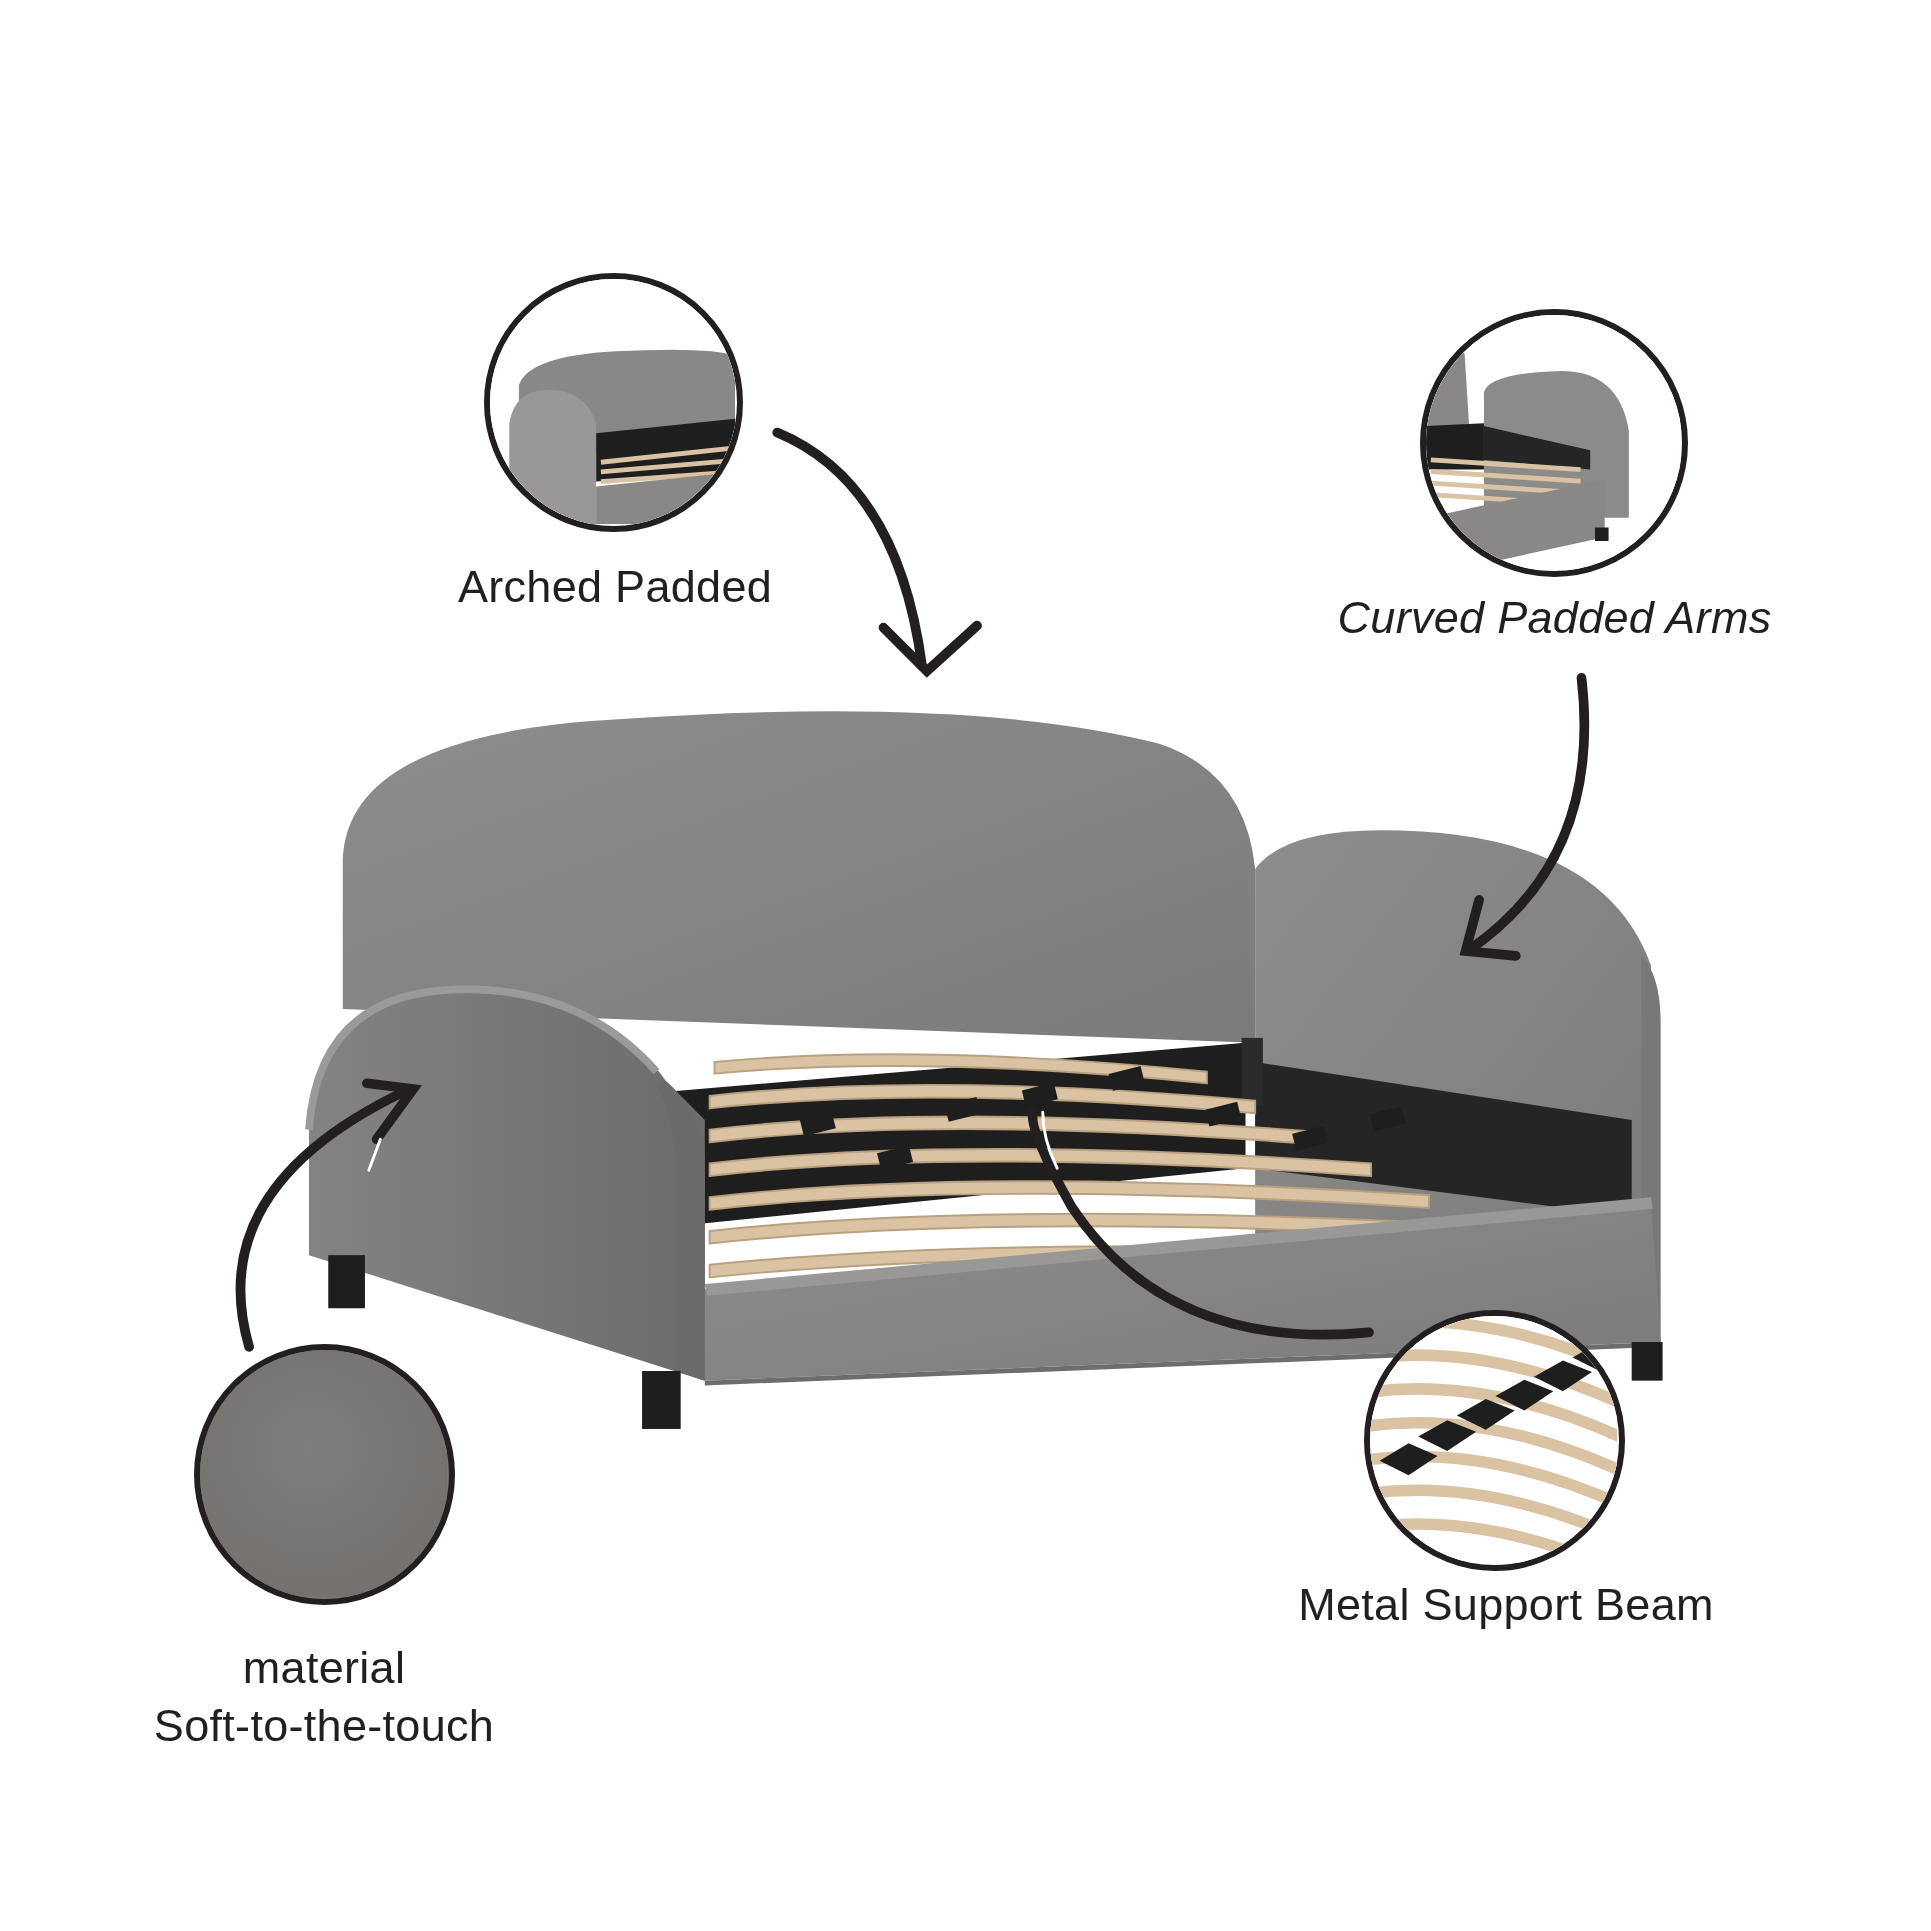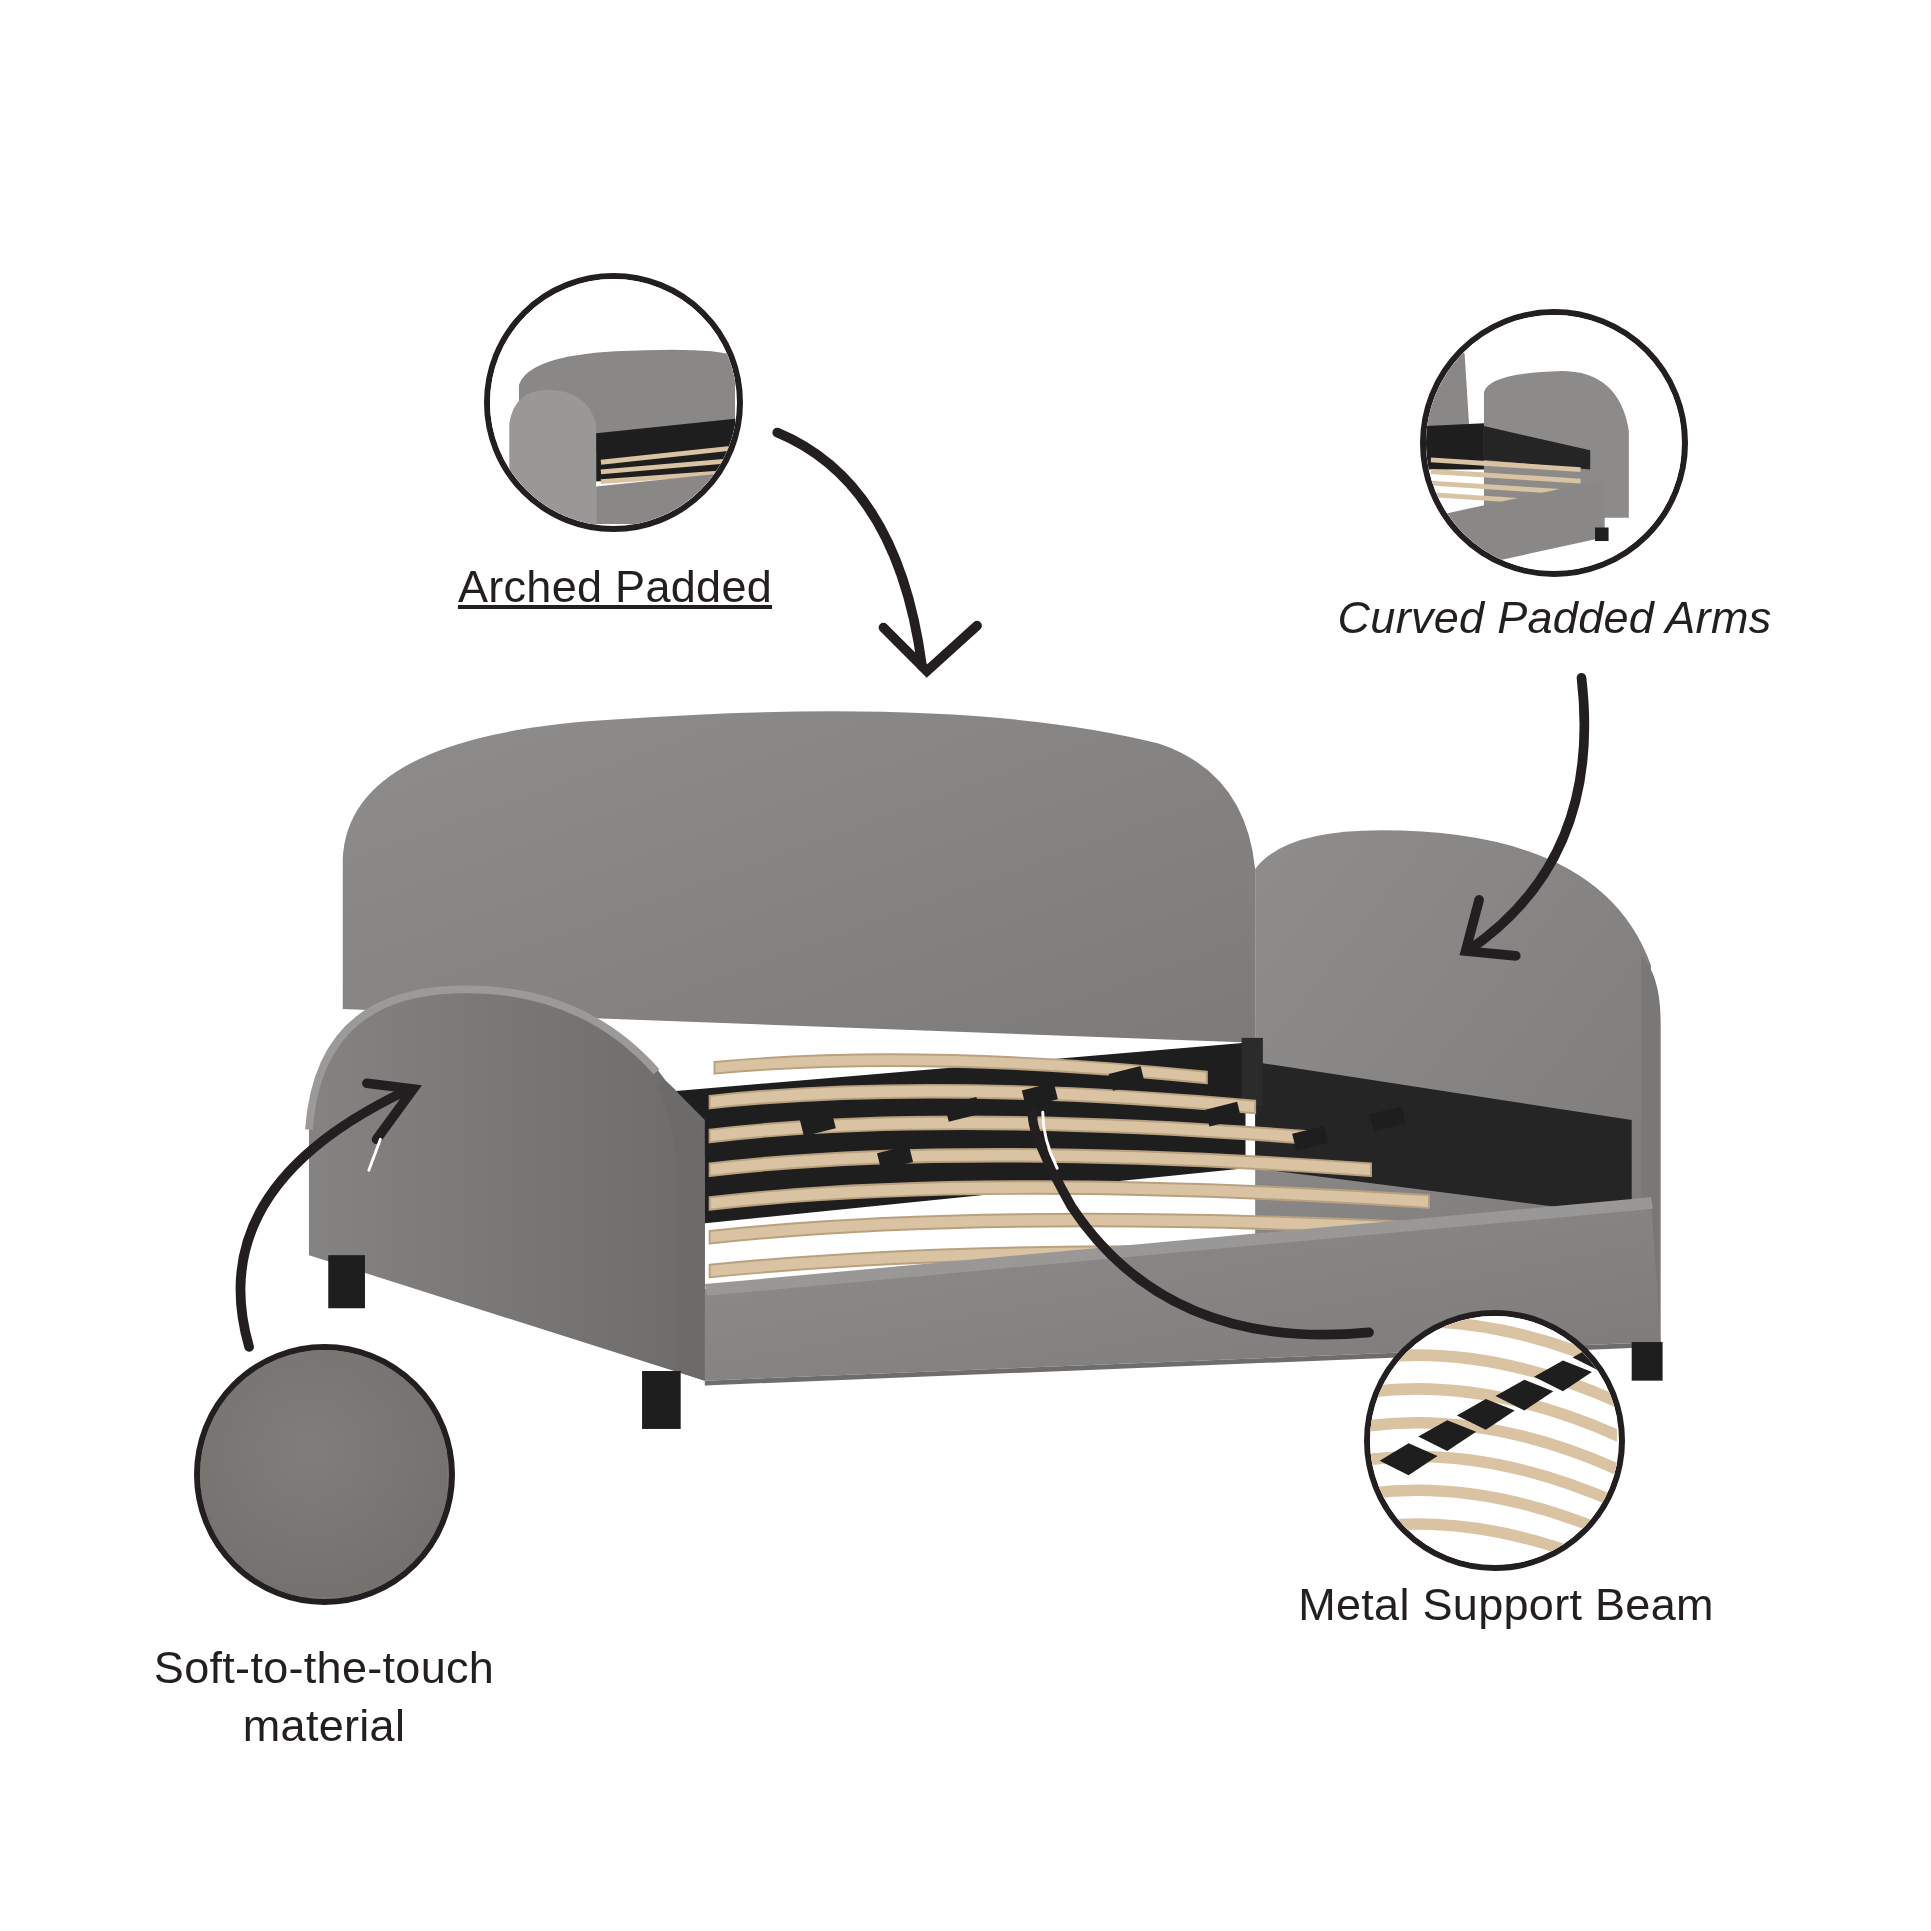--- a/index.html
+++ b/index.html
@@ -96,21 +96,21 @@
     <path d="M110 160 L254 145 L254 200 L110 210 Z" fill="#1f1e1e"></path>
     <g stroke="#d9c3a2" stroke-width="5">
       <line x1="115" y1="190" x2="254" y2="175"></line>
       <line x1="115" y1="200" x2="254" y2="188"></line>
       <line x1="115" y1="210" x2="254" y2="200"></line>
     </g>
     <path d="M20 254 L20 150 Q25 115 60 115 Q100 115 110 150 L110 254 Z" fill="#9a9896"></path>
     <path d="M110 215 L254 200 L254 254 L110 254 Z" fill="#8a8886"></path>
   </svg>
 </div>
-<div class="label" style="left:439px;top:558px;width:352px;text-decoration:underline;">
+<div class="label" style="left:439px;top:558px;width:352px;">
   <span>Arched Padded</span>
 </div>
 
 <div class="callout-circle" style="left:1420px;top:309px;width:268px;height:268px;">
   <svg width="255" height="255" viewBox="0 0 264 264">
     <rect width="264" height="264" fill="#fff"></rect>
     <path d="M0 140 L0 40 Q20 20 40 40 L45 120 Z" fill="#8a8886"></path>
     <path d="M60 160 L60 80 Q65 60 140 58 Q200 58 210 120 L210 210 L60 210 Z" fill="#8d8b89"></path>
     <path d="M0 115 L60 112 L60 160 L0 160 Z" fill="#1f1e1e"></path>
     <path d="M60 115 L170 140 L170 160 L60 150 Z" fill="#262525"></path>
@@ -133,22 +133,22 @@
     <defs>
       <radialGradient id="sw" cx="0.45" cy="0.4" r="0.7">
         <stop offset="0" stop-color="#807e7c"></stop>
         <stop offset="1" stop-color="#726f6d"></stop>
       </radialGradient>
     </defs>
     <rect width="256" height="256" fill="url(#sw)"></rect>
   </svg>
 </div>
 <div class="label" style="left:121px;top:1639px;width:406px;">
+  <span>material</span>
   <span>Soft-to-the-touch</span>
-  <span>material</span>
 </div>
 
 <div class="callout-circle" style="left:1364px;top:1310px;width:261px;height:261px;">
   <svg width="247" height="247" viewBox="0 0 256 256">
     <rect width="256" height="256" fill="#fff"></rect>
     <g stroke="#d9c3a2" stroke-width="12" fill="none">
       <path d="M-10 10 Q120 -10 270 60"></path>
       <path d="M-10 45 Q120 25 270 95"></path>
       <path d="M-10 80 Q120 60 270 130"></path>
       <path d="M-10 115 Q120 95 270 165"></path>

